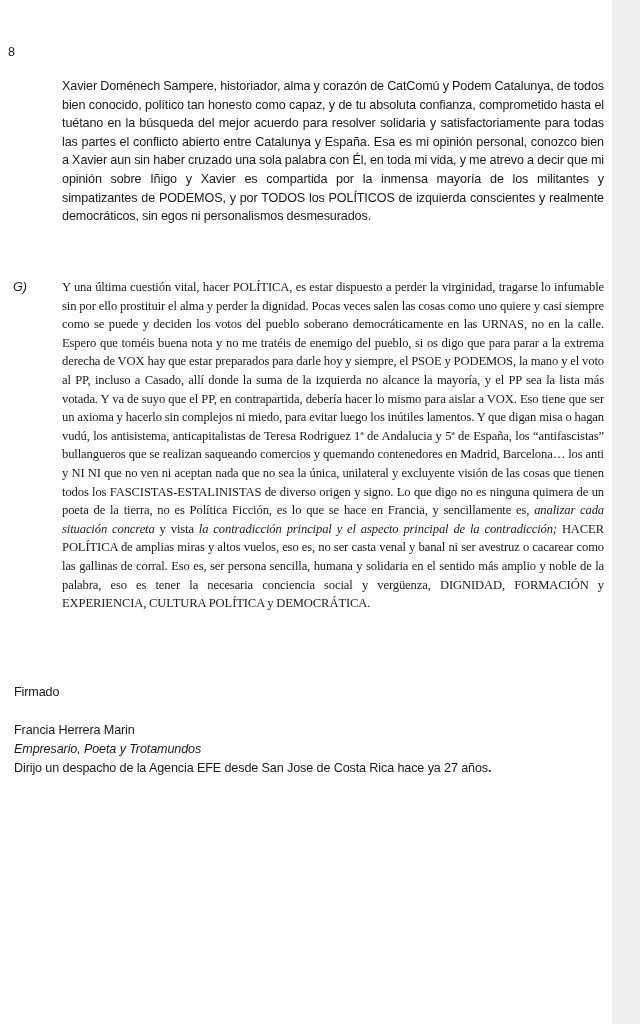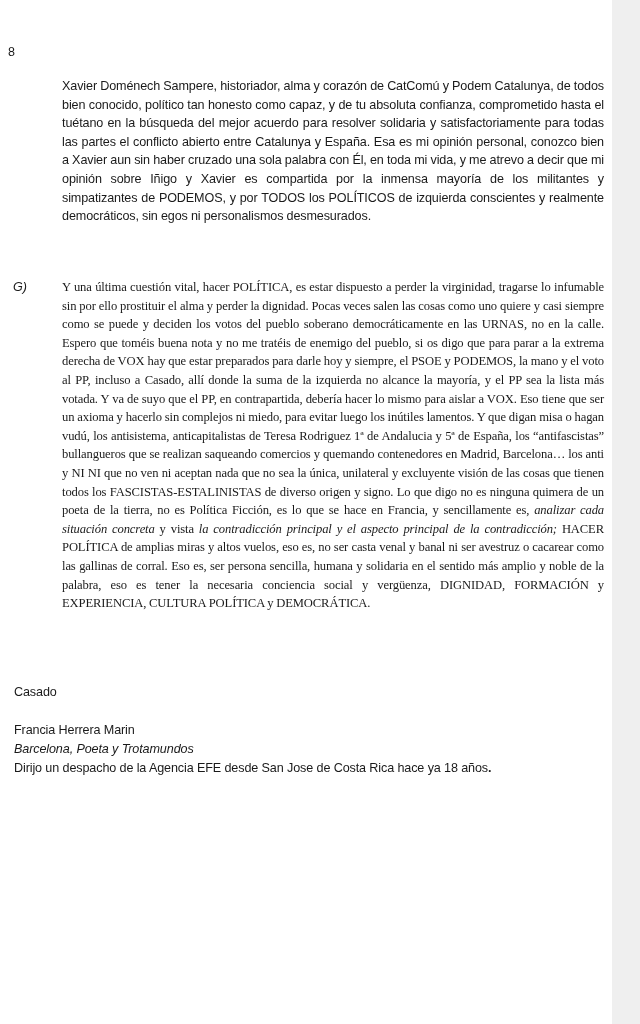--- a/index.html
+++ b/index.html
@@ -79,19 +79,19 @@
 
 <div class="page">
   <div class="page-number">8</div>
 
   <div class="para para-1">Xavier Doménech Sampere, historiador, alma y corazón de CatComú y Podem Catalunya, de todos bien conocido, político tan honesto como capaz, y de tu absoluta confianza, comprometido hasta el tuétano en la búsqueda del mejor acuerdo para resolver solidaria y satisfactoriamente para todas las partes el conflicto abierto entre Catalunya y España. Esa es mi opinión personal, conozco bien a Xavier aun sin haber cruzado una sola palabra con Él, en toda mi vida, y me atrevo a decir que mi opinión sobre Iñigo y Xavier es compartida por la inmensa mayoría de los militantes y simpatizantes de PODEMOS, y por TODOS los POLÍTICOS de izquierda conscientes y realmente democráticos, sin egos ni personalismos desmesurados.</div>
 
   <div class="marker">G)</div>
 
   <div class="para para-2"><span>Y una última cuestión vital, hacer POLÍTICA, es estar dispuesto a perder la virginidad, tragarse lo infumable sin por ello prostituir el alma y perder la dignidad. Pocas veces salen las cosas como uno quiere y casi siempre como se puede y deciden los votos del pueblo soberano democráticamente en las URNAS, no en la calle. Espero que toméis buena nota y no me tratéis de enemigo del pueblo, si os digo que para parar a la extrema derecha de VOX hay que estar preparados para darle hoy y siempre, el PSOE y PODEMOS, la mano y el voto al PP, incluso a Casado, allí donde la suma de la izquierda no alcance la mayoría, y el PP sea la lista más votada. Y va de suyo que el PP, en contrapartida, debería hacer lo mismo para aislar a VOX. Eso tiene que ser un axioma y hacerlo sin complejos ni miedo, para evitar luego los inútiles lamentos. Y que digan misa o hagan vudú, los antisistema, anticapitalistas de Teresa Rodriguez 1ª de Andalucia y 5ª de España, los “antifascistas” bullangueros que se realizan saqueando comercios y quemando contenedores en Madrid, Barcelona… los anti y NI NI que no ven ni aceptan nada que no sea la única, unilateral y excluyente visión de las cosas que tienen todos los FASCISTAS-ESTALINISTAS de diverso origen y signo. Lo que digo no es ninguna quimera de un poeta de la tierra, no es Política Ficción, es lo que se hace en Francia, y sencillamente es,</span> <span class="it">analizar cada situación concreta</span> <span>y vista</span> <span class="it">la contradicción principal y el aspecto principal de la contradicción;</span> <span>HACER POLÍTICA de amplias miras y altos vuelos, eso es, no ser casta venal y banal ni ser avestruz o cacarear como las gallinas de corral. Eso es, ser persona sencilla, humana y solidaria en el sentido más amplio y noble de la palabra, eso es tener la necesaria conciencia social y vergüenza, DIGNIDAD, FORMACIÓN y EXPERIENCIA, CULTURA POLÍTICA y DEMOCRÁTICA.</span></div>
 
-  <div class="sig sig-firmado">Casado</div>
+  <div class="sig sig-firmado">Firmado</div>
   <div class="sig sig-name">Francia Herrera Marin</div>
-  <div class="sig sig-title">Barcelona, Poeta y Trotamundos</div>
-  <div class="sig sig-desc"><span>Dirijo un despacho de la Agencia EFE desde San Jose de Costa Rica hace ya 18 años</span><span class="period-bold">.</span></div>
+  <div class="sig sig-title">Empresario, Poeta y Trotamundos</div>
+  <div class="sig sig-desc"><span>Dirijo un despacho de la Agencia EFE desde San Jose de Costa Rica hace ya 27 años</span><span class="period-bold">.</span></div>
 </div>
 
 <div class="side-panel"></div>
 
 </body></html>

